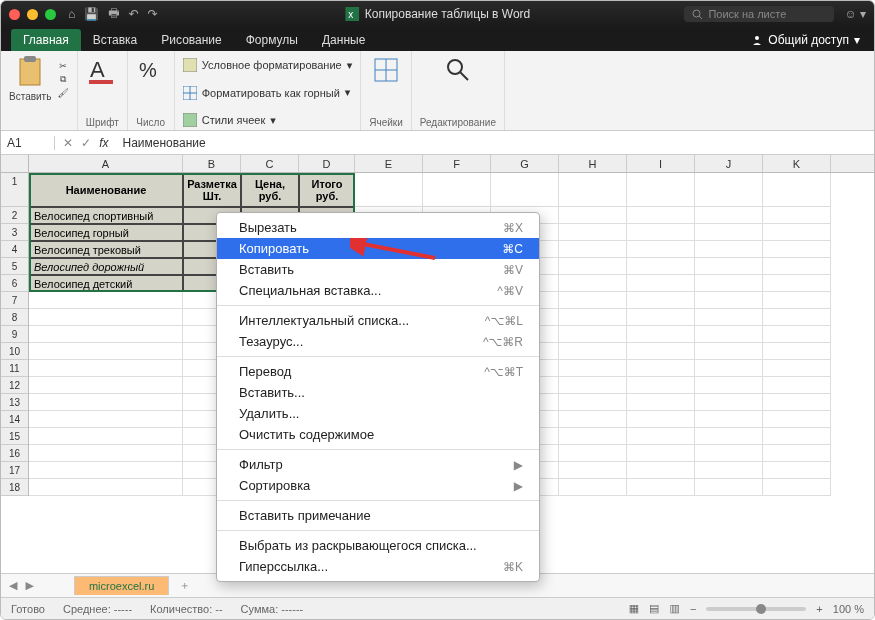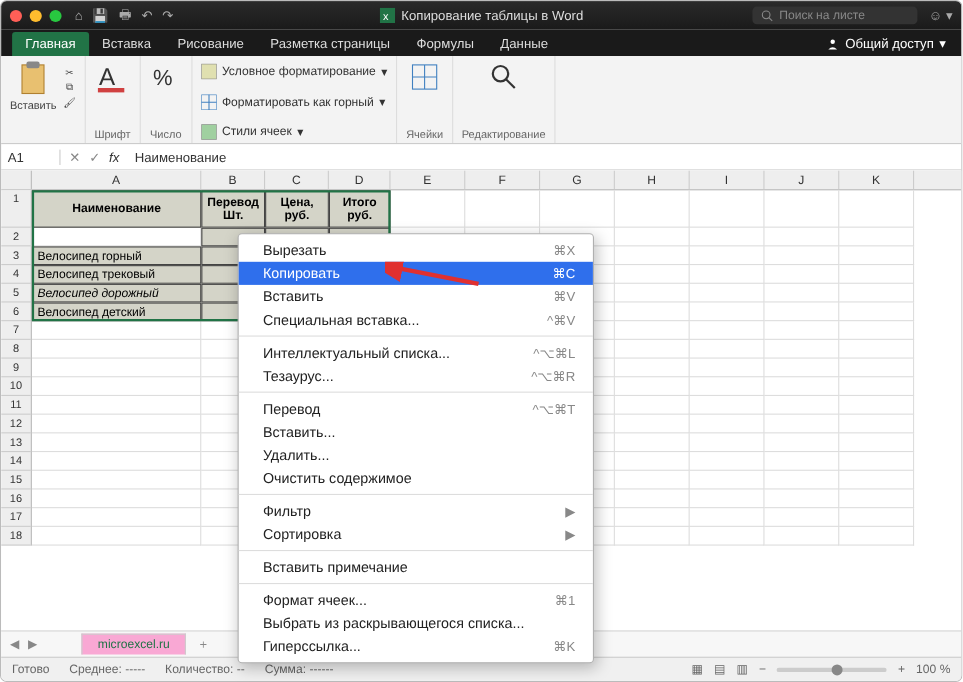--- a/index.html
+++ b/index.html
@@ -51,21 +51,21 @@
 
 .ctxmenu { position: absolute; left: 216px; top: 212px; width: 324px; background: #fff; border: 1px solid #b0b0b0; box-shadow: 2px 4px 14px rgba(0,0,0,.25); font-size: 13px; padding: 4px 0; border-radius: 4px; z-index: 50; }
 .mi { padding: 3px 16px 3px 22px; display: flex; justify-content: space-between; align-items: center; color: #222; cursor: default; }
 .mi.hl { background: #2f6fec; color: #fff; }
 .mi .sc { color: #888; font-size: 12px; }
 .mi.hl .sc { color: #fff; }
 .sep { height: 1px; background: #ddd; margin: 4px 0; }
 .arrow-icon { position: absolute; left: 350px; top: 238px; z-index: 60; pointer-events: none; }
 
 .sheetbar { height: 24px; border-top: 1px solid #ccc; background: #f7f7f7; display: flex; align-items: center; font-size: 11px; }
-.sheettab { margin-left: 40px; padding: 3px 14px; border: 1px solid #ccc; border-bottom: none; background: #f9a8d4; color: #217346; font-weight: 500; }
+.sheettab { margin-left: 40px; padding: 3px 14px; border: 1px solid #ccc; border-bottom: none; background: #fdba74; color: #217346; font-weight: 500; }
 .status { height: 22px; background: #f0f0f0; border-top: 1px solid #ccc; display: flex; align-items: center; font-size: 11px; color: #666; padding: 0 10px; gap: 18px; }
 .status .right { margin-left: auto; display: flex; align-items: center; gap: 10px; }
 .zoom-slider { width: 100px; height: 4px; background: #ccc; border-radius: 2px; position: relative; }
 .zoom-slider::after { content: ''; position: absolute; left: 50%; top: -3px; width: 10px; height: 10px; background: #888; border-radius: 50%; }
 
 svg { display: block; }
 </style>
 </head>
 <body>
 
@@ -97,21 +97,20 @@
         </svg>
       <span>Поиск на листе</span>
     </div>
     <div class="user-btn">☺ ▾</div>
   </div>
 
   <div class="tabs">
     <div class="tab active">Главная</div>
     <div class="tab">Вставка</div>
     <div class="tab">Рисование</div>
-    <div class="tab">Разметка страницы</div>
     <div class="tab">Формулы</div>
     <div class="tab">Данные</div>
     <div class="share">
       <svg width="12" height="12">
           <circle cx="6" cy="4" r="2" fill="#fff"></circle>
           <path d="M2 11 Q6 7 10 11" fill="#fff"></path>
         </svg>
       <span>Общий доступ</span> ▾
     </div>
   </div>
@@ -459,23 +458,24 @@
             <div class="cell" style="width: 56px;"></div>
             <div class="cell" style="width: 68px;"></div>
             <div class="cell" style="width: 68px;"></div>
             <div class="cell" style="width: 68px;"></div>
             <div class="cell" style="width: 68px;"></div>
             <div class="cell" style="width: 68px;"></div>
             <div class="cell" style="width: 68px;"></div>
             <div class="cell" style="width: 68px;"></div>
           </div>
           <div class="tcell hdr" style="left: 0px; top: 0px; width: 154px; height: 34px;">Наименование</div>
-          <div class="tcell hdr" style="left: 154px; top: 0px; width: 58px; height: 34px;">Перевод Шт.</div>
+          <div class="tcell hdr" style="left: 154px; top: 0px; width: 58px; height: 34px;">Разметка Шт.</div>
           <div class="tcell hdr" style="left: 212px; top: 0px; width: 58px; height: 34px;">Цена, руб.</div>
           <div class="tcell hdr" style="left: 270px; top: 0px; width: 56px; height: 34px;">Итого руб.</div>
+          <div class="tcell" style="left: 0px; top: 34px; width: 154px; height: 17px;">Велосипед спортивный</div>
           <div class="tcell" style="left: 154px; top: 34px; width: 58px; height: 17px;"></div>
           <div class="tcell" style="left: 212px; top: 34px; width: 58px; height: 17px;"></div>
           <div class="tcell" style="left: 270px; top: 34px; width: 56px; height: 17px;"></div>
           <div class="tcell" style="left: 0px; top: 51px; width: 154px; height: 17px;">Велосипед горный</div>
           <div class="tcell" style="left: 154px; top: 51px; width: 58px; height: 17px;"></div>
           <div class="tcell" style="left: 212px; top: 51px; width: 58px; height: 17px;"></div>
           <div class="tcell" style="left: 270px; top: 51px; width: 56px; height: 17px;"></div>
           <div class="tcell" style="left: 0px; top: 68px; width: 154px; height: 17px;">Велосипед трековый</div>
           <div class="tcell" style="left: 154px; top: 68px; width: 58px; height: 17px;"></div>
           <div class="tcell" style="left: 212px; top: 68px; width: 58px; height: 17px;"></div>
@@ -565,24 +565,20 @@
   <div class="mi">
       <span>Сортировка</span>
       <span class="sc">▶</span>
     </div>
   <div class="sep"></div>
   <div class="mi">
       <span>Вставить примечание</span>
     </div>
   <div class="sep"></div>
   <div class="mi">
-      <span>Формат ячеек...</span>
-      <span class="sc">⌘1</span>
-    </div>
-  <div class="mi">
       <span>Выбрать из раскрывающегося списка...</span>
     </div>
   <div class="mi">
       <span>Гиперссылка...</span>
       <span class="sc">⌘K</span>
     </div>
 </div>
 
 <svg class="arrow-icon" width="90" height="30">
   <defs>

